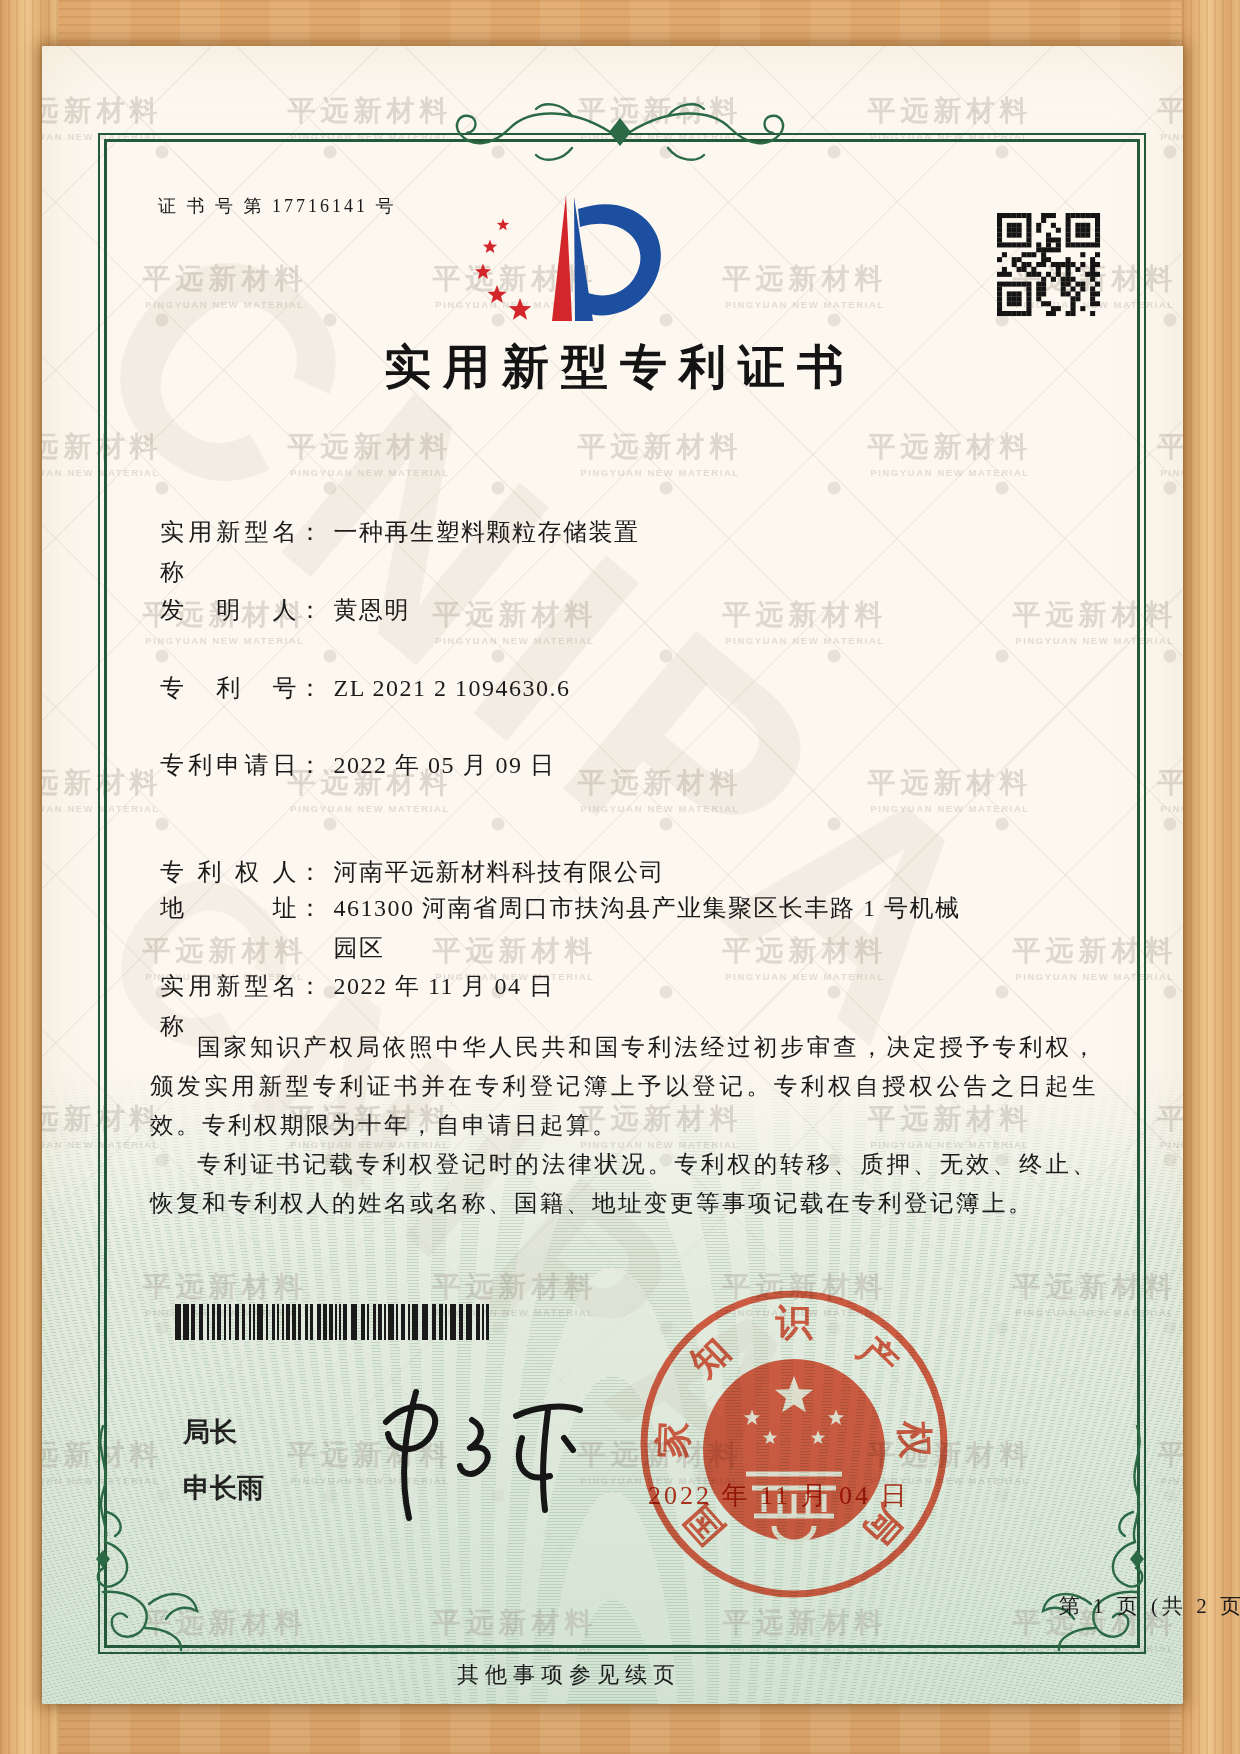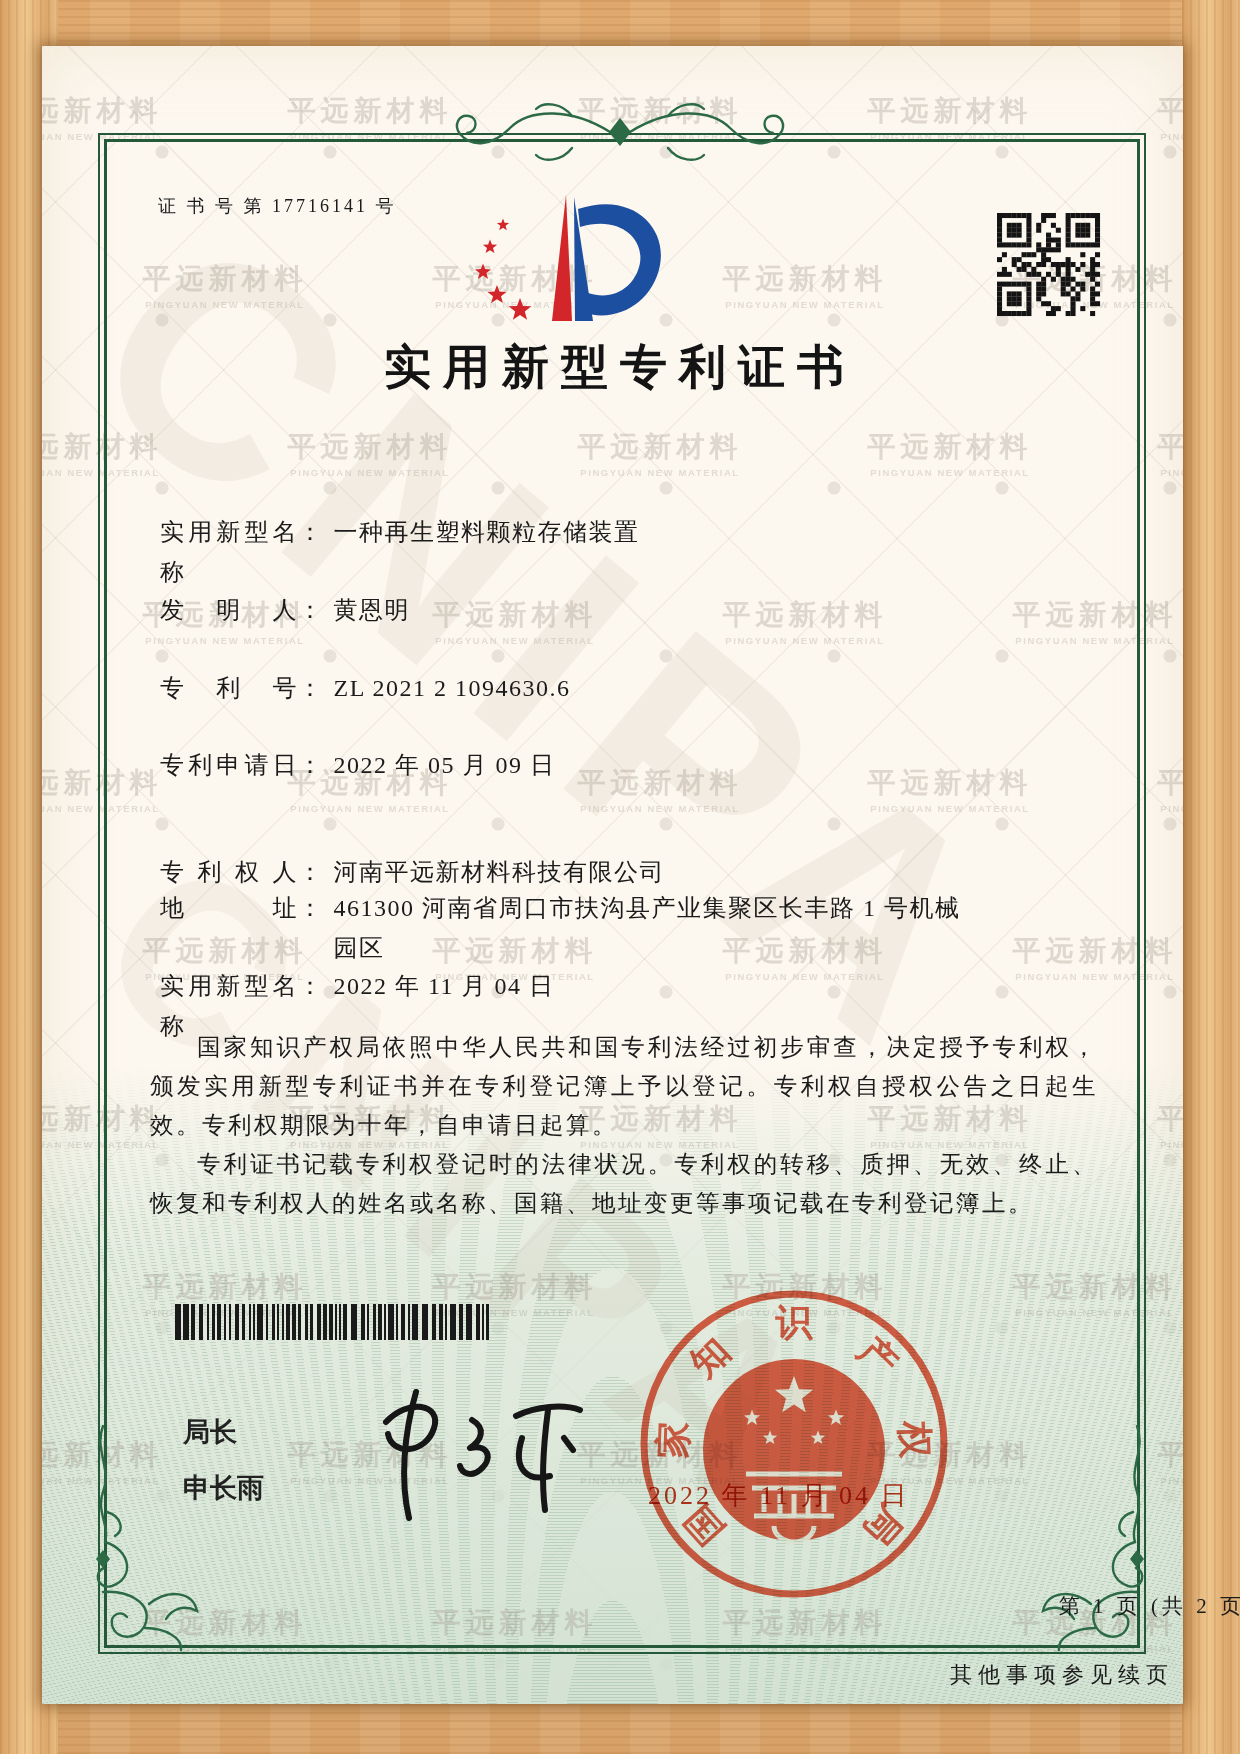--- a/index.html
+++ b/index.html
@@ -46,21 +46,21 @@
   .title{left:0;top:336px;width:1240px;text-align:center;font-size:47px;font-weight:bold;letter-spacing:12px;color:#141414;}
   .row{left:160px;font-size:24px;letter-spacing:1.5px;line-height:40px;width:950px;}
   .fl{display:inline-block;width:138px;text-align:justify;text-align-last:justify;vertical-align:top;}
   .fc{display:inline-block;vertical-align:top;}
   .fv{display:inline-block;vertical-align:top;margin-left:10px;max-width:650px;}
   .grant2{position:absolute;left:480px;top:0;}
   .paras{left:150px;top:1028px;width:948px;font-size:23.5px;line-height:39px;letter-spacing:2.5px;text-align:justify;}
   .paras p{margin:0;text-indent:2em;}
   .signer{left:183px;top:1404px;font-family:"Liberation Sans","DejaVu Sans",sans-serif;font-size:27px;font-weight:600;line-height:56px;color:#222;}
   .pageno{left:16px;top:1592px;width:1240px;text-align:right;font-size:21px;letter-spacing:4px;z-index:5;}
-  .footnote{left:0;top:1660px;width:1138px;text-align:right;font-size:22px;letter-spacing:6px;z-index:5;padding-left:36px;}
+  .footnote{left:0;top:1660px;width:1138px;text-align:center;font-size:22px;letter-spacing:6px;z-index:5;}
   .sealdate{left:648px;top:1478px;width:310px;font-size:26px;letter-spacing:3px;color:#c5381e;z-index:8;mix-blend-mode:multiply;}
   svg{display:block;}
   .seal{mix-blend-mode:multiply;opacity:.93;z-index:7;}
   .sig{z-index:6;}
 </style>
 </head>
 <body>
 
 <div class="wood-side wood-left"></div>
 <div class="wood-side wood-right"></div>

